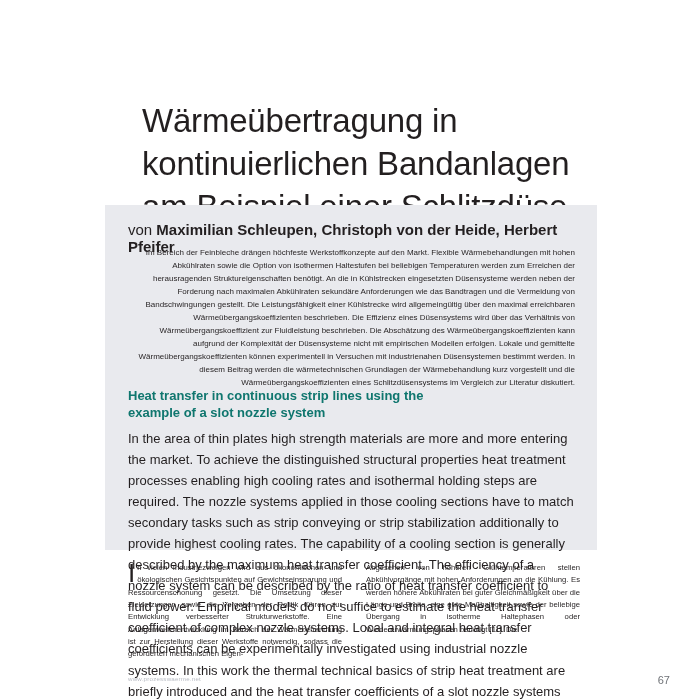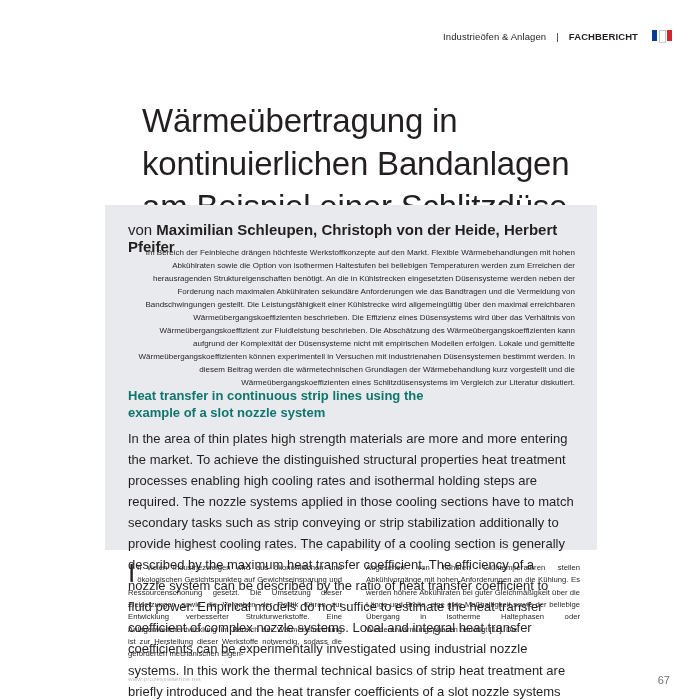--- a/index.html
+++ b/index.html
@@ -174,30 +174,20 @@
     bottom: 34px;
     height: 1px;
     background: transparent;
   }
 </style>
 </head>
 <body>
 
 <div class="page">
 
-  <div class="header">
-    <span class="cat">Industrieöfen &amp; Anlagen</span>
-    <span class="sep">|</span>
-    <span class="rubrik">FACHBERICHT</span>
-    <span class="flagmark">
-      <i class="b1"></i>
-        <i class="b2"></i>
-        <i class="b3"></i>
-    </span>
-  </div>
 
   <h1 class="title">
     <span class="ln">Wärmeübertragung in</span>
     <span class="ln">kontinuierlichen Bandanlagen</span>
     <span class="ln">am Beispiel einer Schlitzdüse</span>
   </h1>
 
   <div class="abstract-block"></div>
 
   <div class="byline">

